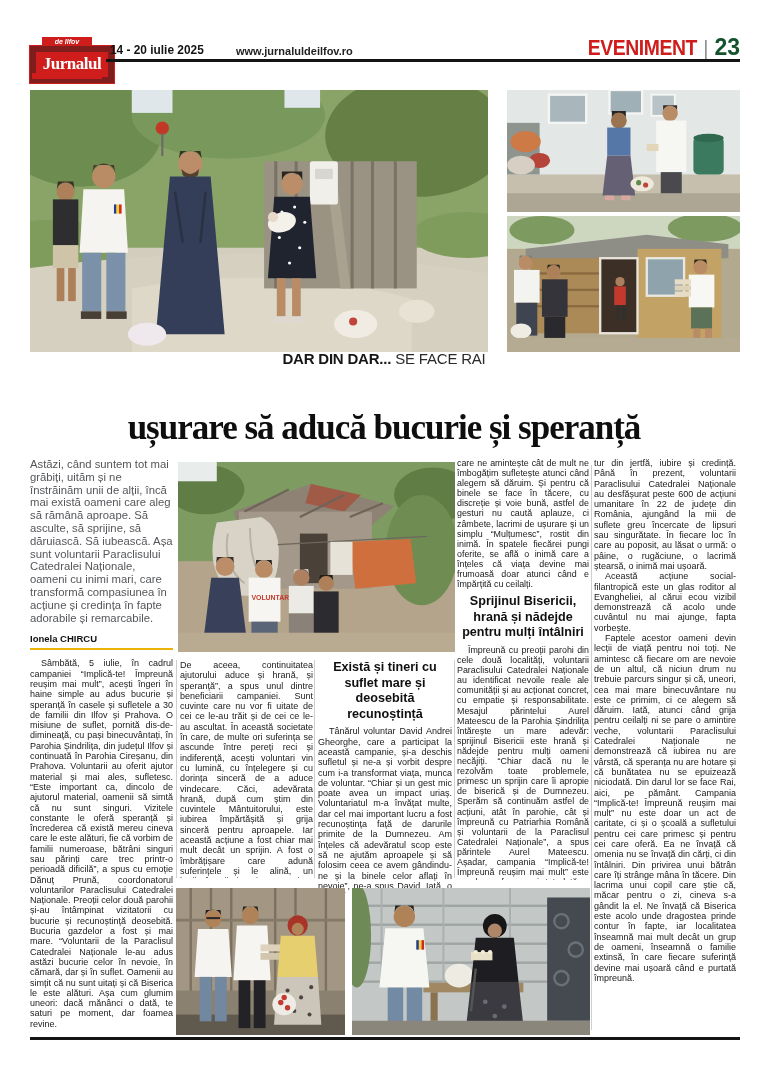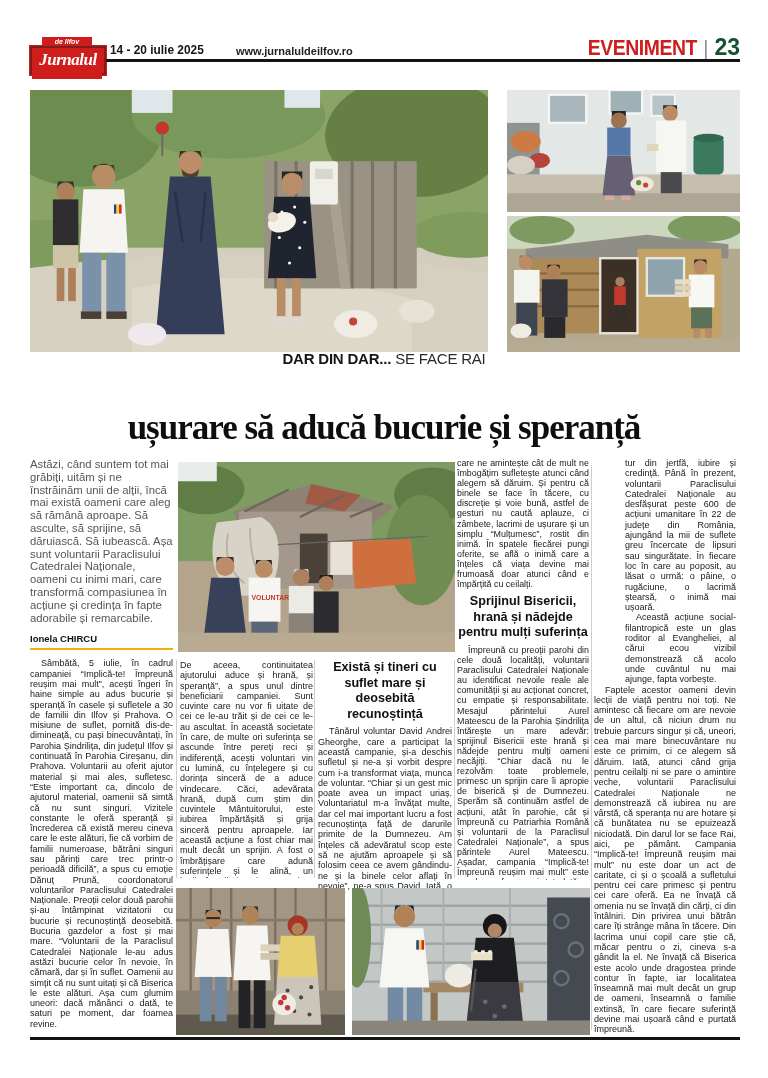--- a/index.html
+++ b/index.html
@@ -3,23 +3,23 @@
 <meta charset="utf-8">
 <style>
   html,body{margin:0;padding:0;background:#ffffff;}
   .page{position:relative;width:768px;height:1078px;background:#fff;overflow:hidden;
         font-family:"Liberation Sans",sans-serif;color:#1e1e20;}
   .abs{position:absolute;}
   
   .logo{left:30px;top:37px;width:74px;height:43px;}
   .logo-top{position:absolute;top:0;left:12px;width:50px;height:10px;background:#cf1d1c;color:#fff;
             font-size:7px;font-weight:bold;font-style:italic;text-align:center;line-height:10px;}
-  .logo-main{position:absolute;top:9px;left:0;width:72px;height:25px;background:#cf1d1c;border:2px solid #7f1d1d;
+  .logo-main{position:absolute;top:9px;left:0;width:72px;height:25px;background:#cf1d1c;border:6px solid #7f1d1d;
              box-shadow:0 0 0 1px #cf1d1c;color:#fff;font-family:"Liberation Serif",serif;font-weight:bold;
-             font-style:italic;font-size:17px;text-align:center;line-height:24px;letter-spacing:-0.5px;}
+             font-size:17px;text-align:center;line-height:24px;letter-spacing:-0.5px;}
   .logo-strip{position:absolute;top:36px;left:2px;width:70px;height:6px;background:#cf1d1c;}
   .date{left:110px;top:43px;font-size:12.5px;font-weight:bold;color:#141414;transform:scaleX(.95);transform-origin:left;}
   .website{left:236px;top:45px;font-size:11px;font-weight:bold;color:#222;}
   .hdr-right{right:28px;top:34px;display:flex;align-items:baseline;gap:6px;}
   .section{color:#cf1d1c;font-weight:bold;font-size:22px;letter-spacing:-0.5px;transform:scaleX(.88);transform-origin:right;}
   .pipe{color:#8c8c8c;font-size:20px;font-weight:normal;}
   .pagenum{color:#14532d;font-weight:bold;font-size:23px;}
   .hdr-rule{left:106px;top:59px;width:634px;height:3px;background:#141414;}
   
   .photo{position:absolute;overflow:hidden;background:#cfd4c5;}
@@ -289,28 +289,28 @@
     <div class="subhead">Există și tineri cu suflet mare și deosebită recunoștință</div>
     <div class="col clip" style="position:static;height:168px;">
       <p class="p ind">Tânărul voluntar David Andrei Gheorghe, care a participat la această campanie, și-a deschis sufletul și ne-a și vorbit despre cum i-a transformat viața, munca de voluntar. “Chiar și un gest mic poate avea un impact uriaș. Voluntariatul m-a învățat multe, dar cel mai important lucru a fost recunoștința față de darurile primite de la Dumnezeu. Am înțeles că adevăratul scop este să ne ajutăm aproapele și să folosim ceea ce avem gândindu-ne și la binele celor aflați în nevoie”, ne-a spus David. Iată, o mărturie simplă, dar copleșitoare,</p>
     </div>
   </div>
 
   <div class="abs clip" style="left:457px;top:458px;width:132px;height:422px;">
     <div class="col" style="position:static;font-size:8.9px;line-height:10.1px;">
       <p class="p">care ne amintește cât de mult ne îmbogățim sufletește atunci când alegem să dăruim. Și pentru că binele se face în tăcere, cu discreție și voie bună, astfel de gesturi nu caută aplauze, ci zâmbete, lacrimi de ușurare și un simplu “Mulțumesc”, rostit din inimă. În spatele fiecărei pungi oferite, se află o inimă care a înțeles că viața devine mai frumoasă doar atunci când e împărțită cu ceilalți.</p>
     </div>
-    <div class="subhead">Sprijinul Bisericii, hrană și nădejde pentru mulți suferința</div>
+    <div class="subhead">Sprijinul Bisericii, hrană și nădejde pentru mulți întâlniri</div>
     <div class="col" style="position:static;font-size:8.9px;line-height:10.1px;">
       <p class="p ind">Împreună cu preoții parohi din cele două localități, voluntarii Paraclisului Catedralei Naționale au identificat nevoile reale ale comunității și au acționat concret, cu empatie și responsabilitate. Mesajul părintelui Aurel Mateescu de la Parohia Șindrilița întărește un mare adevăr: sprijinul Bisericii este hrană și nădejde pentru mulți oameni necăjiți. “Chiar dacă nu le rezolvăm toate problemele, primesc un sprijin care îi apropie de biserică și de Dumnezeu. Sperăm să continuăm astfel de acțiuni, atât în parohie, cât și împreună cu Patriarhia Română și voluntarii de la Paraclisul Catedralei Naționale”, a spus părintele Aurel Mateescu. Așadar, campania “Implică-te! Împreună reușim mai mult” este un slogan frumos și, totodată, o realitate care prinde con-</p>
     </div>
   </div>
 
   <div class="abs clip" style="left:594px;top:458px;width:142px;height:578px;">
-    <div class="col" style="position:static;margin-left:31px;">
+    <div class="col" style="position:static;">
       <p class="p">tur din jertfă, iubire și credință. Până în prezent, voluntarii Paraclisului Catedralei Naționale au desfășurat peste 600 de acțiuni umanitare în 22 de județe din România, ajungând la mii de suflete greu încercate de lipsuri sau singurătate. În fiecare loc în care au poposit, au lăsat o urmă: o pâine, o rugăciune, o lacrimă ștearsă, o inimă mai ușoară.</p>
       <p class="p ind">Această acțiune social-filantropică este un glas roditor al Evangheliei, al cărui ecou vizibil demonstrează că acolo unde cuvântul nu mai ajunge, fapta vorbește.</p>
     </div>
     <div class="col" style="position:static;">
       <p class="p ind">Faptele acestor oameni devin lecții de viață pentru noi toți. Ne amintesc că fiecare om are nevoie de un altul, că niciun drum nu trebuie parcurs singur și că, uneori, cea mai mare binecuvântare nu este ce primim, ci ce alegem să dăruim. Iată, atunci când grija pentru ceilalți ni se pare o amintire veche, voluntarii Paraclisului Catedralei Naționale ne demonstrează că iubirea nu are vârstă, că speranța nu are hotare și că bunătatea nu se epuizează niciodată. Din darul lor se face Rai, aici, pe pământ. Campania “Implică-te! Împreună reușim mai mult” nu este doar un act de caritate, ci și o școală a sufletului pentru cei care primesc și pentru cei care oferă. Ea ne învață că omenia nu se învață din cărți, ci din întâlniri. Din privirea unui bătrân care îți strânge mâna în tăcere. Din lacrima unui copil care știe că, măcar pentru o zi, cineva s-a gândit la el. Ne învață că Biserica este acolo unde dragostea prinde contur în fapte, iar localitatea înseamnă mai mult decât un grup de oameni, înseamnă o familie extinsă, în care fiecare suferință devine mai ușoară când e purtată împreună.</p>
     </div>
   </div>
 
   <div class="photo" style="left:176px;top:888px;width:169px;height:147px;">
     <svg viewBox="0 0 100 86" preserveAspectRatio="none">

